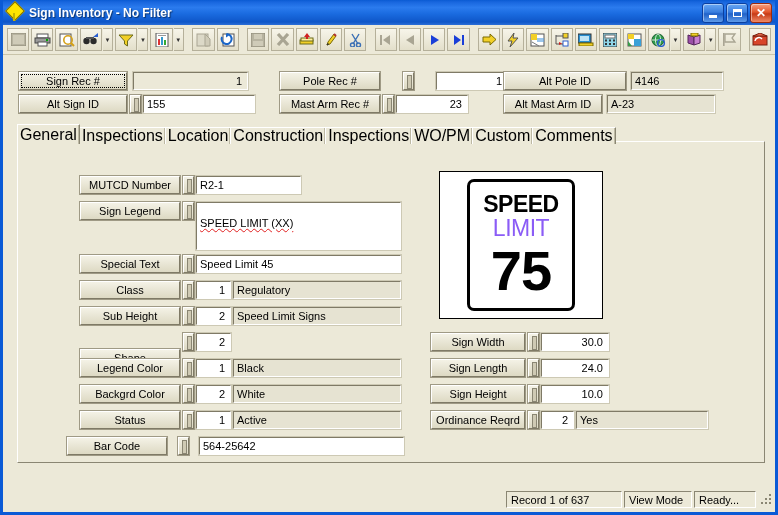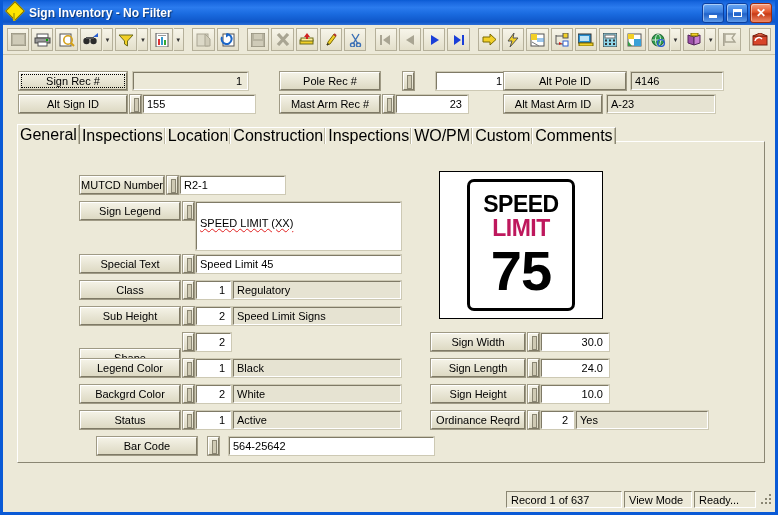--- a/index.html
+++ b/index.html
@@ -115,21 +115,21 @@
     position:absolute;left:436px;top:171px;width:164px;height:148px;
     background:#fff;border:1px solid #000;box-sizing:border-box;
     display:flex;align-items:center;justify-content:center;
   }
   .signplate{
     width:108px;height:132px;background:#fff;border:3px solid #000;border-radius:7px;
     box-sizing:border-box;display:flex;flex-direction:column;align-items:center;
     justify-content:center;padding-top:3px;
   }
   .sl1{font-family:"Liberation Sans",sans-serif;font-weight:bold;font-size:23px;line-height:23px;letter-spacing:-.5px;color:#000;}
-  .sl2{font-family:"Liberation Sans",sans-serif;font-weight:bold;font-size:23px;line-height:24px;letter-spacing:-.5px;color:#be185d;}
+  .sl2{font-family:"Liberation Sans",sans-serif;font-weight:normal;font-size:23px;line-height:24px;letter-spacing:-.5px;color:#8b5cf6;}
   .slnum{font-family:"Liberation Sans",sans-serif;font-weight:bold;font-size:56px;line-height:58px;letter-spacing:-1px;color:#000;margin-top:2px;}
 
   .legendbox{
     height:48px;border:1px solid #7f7a66;border-right-color:#fff;border-bottom-color:#fff;
     box-shadow:0 0 0 1px #cdc9b4;background:#fff;box-sizing:border-box;
     padding:14px 3px;font-size:11px;color:#000;
   }
   .sq{
     text-decoration:underline;
     text-decoration-style:wavy;text-decoration-color:#e02020;text-decoration-thickness:1px;
@@ -430,21 +430,21 @@
 
   <div class="signbox">
     <div class="signplate">
       <div class="sl1">SPEED</div>
       <div class="sl2">LIMIT</div>
       <div class="slnum">75</div>
     </div>
   </div>
 
   <div class="fld" style="left:77px;top:176px;">
-    <div class="lblbtn" style="width:84px;">MUTCD Number</div>
+    <div class="lblbtn" style="width:100px;">MUTCD Number</div>
     <div class="spin"></div>
     <div class="txt" style="width:105px;margin-left:2px;">R2-1</div>
   </div>
 
   <div class="fld" style="left:77px;top:202px;align-items:flex-start;">
     <div class="lblbtn" style="width:100px;">Sign Legend</div>
     <div class="spin"></div>
     <div class="legendbox" style="width:205px;margin-left:2px;">
       <span class="sq">SPEED LIMIT (XX)</span>
     </div>
@@ -490,21 +490,21 @@
     <div class="txt gray" style="width:168px;margin-left:2px;">White</div>
   </div>
 
   <div class="fld" style="left:77px;top:411px;">
     <div class="lblbtn" style="width:100px;">Status</div>
     <div class="spin"></div>
     <div class="txt num" style="width:35px;margin-left:2px;">1</div>
     <div class="txt gray" style="width:168px;margin-left:2px;">Active</div>
   </div>
 
-  <div class="fld" style="left:94px;top:437px;gap:8px;">
+  <div class="fld" style="left:64px;top:437px;gap:8px;">
     <div class="lblbtn" style="width:100px;">Bar Code</div>
     <div class="spin"></div>
     <div class="txt" style="width:205px;margin-left:2px;">564-25642</div>
   </div>
 
   <div class="fld" style="left:428px;top:333px;">
     <div class="lblbtn" style="width:94px;">Sign Width</div>
     <div class="spin"></div>
     <div class="txt num" style="width:68px;margin-left:2px;">30.0</div>
   </div>

